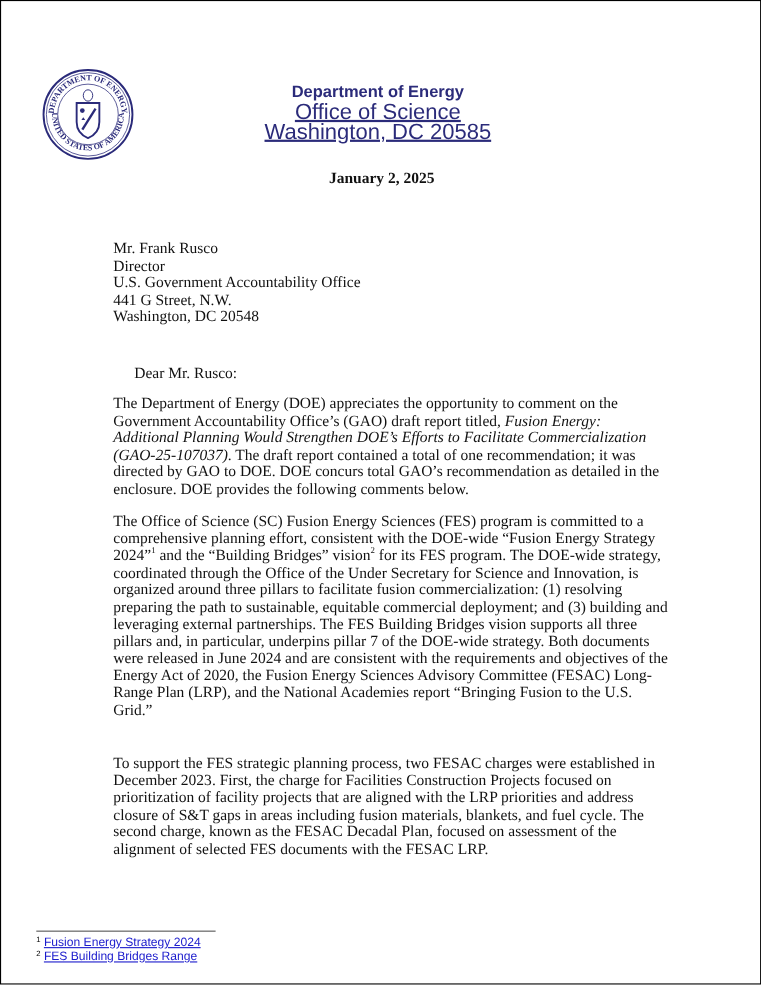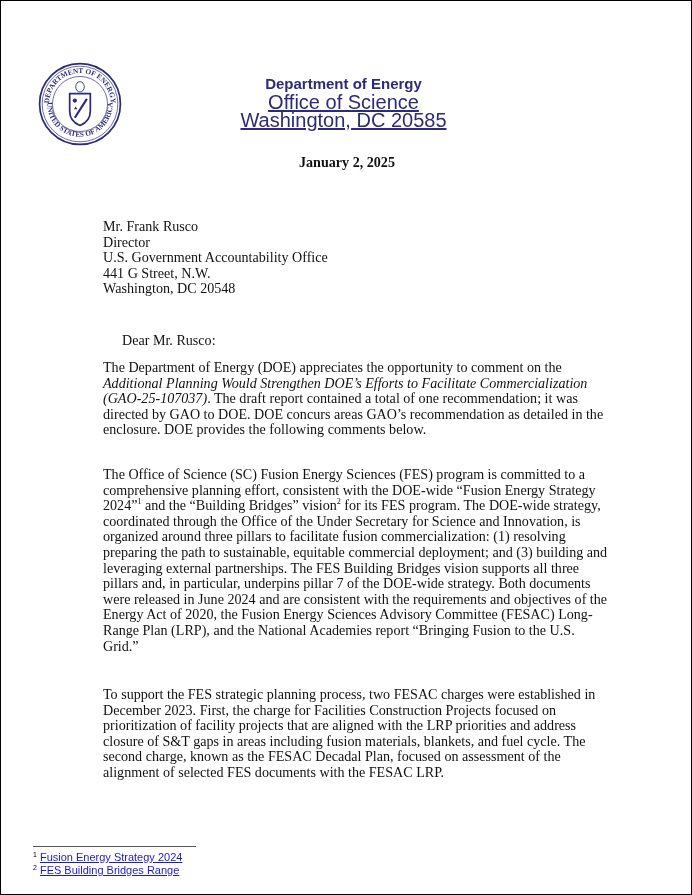--- a/index.html
+++ b/index.html
@@ -69,23 +69,24 @@
     <span class="line">Director</span>
     <span class="line">U.S. Government Accountability Office</span>
     <span class="line">441 G Street, N.W.</span>
     <span class="line">Washington, DC  20548</span>
   </div>
 
   <div class="serif salutation">Dear Mr. Rusco:</div>
 
   <div class="serif p p1">
     <span class="line">The Department of Energy (DOE) appreciates the opportunity to comment on the</span>
+    <span class="line"><span>Government Accountability Office’s (GAO) draft report titled, </span><i>Fusion Energy:</i></span>
     <span class="line"><i>Additional Planning Would Strengthen DOE’s Efforts to Facilitate Commercialization</i></span>
     <span class="line"><i>(GAO-25-107037)</i><span>.  The draft report contained a total of one recommendation; it was</span></span>
-    <span class="line">directed by GAO to DOE.  DOE concurs areas GAO’s recommendation as detailed in the</span>
+    <span class="line">directed by GAO to DOE.  DOE concurs total GAO’s recommendation as detailed in the</span>
     <span class="line">enclosure.  DOE provides the following comments below.</span>
   </div>
 
   <div class="serif p p2">
     <span class="line">The Office of Science (SC) Fusion Energy Sciences (FES) program is committed to a</span>
     <span class="line">comprehensive planning effort, consistent with the DOE-wide “Fusion Energy Strategy</span>
     <span class="line"><span>2024”</span><sup>1</sup><span> and the “Building Bridges” vision</span><sup>2</sup><span> for its FES program.  The DOE-wide strategy,</span></span>
     <span class="line">coordinated through the Office of the Under Secretary for Science and Innovation, is</span>
     <span class="line">organized around three pillars to facilitate fusion commercialization:  (1) resolving</span>
     <span class="line">preparing the path to sustainable, equitable commercial deployment; and (3) building and</span>

